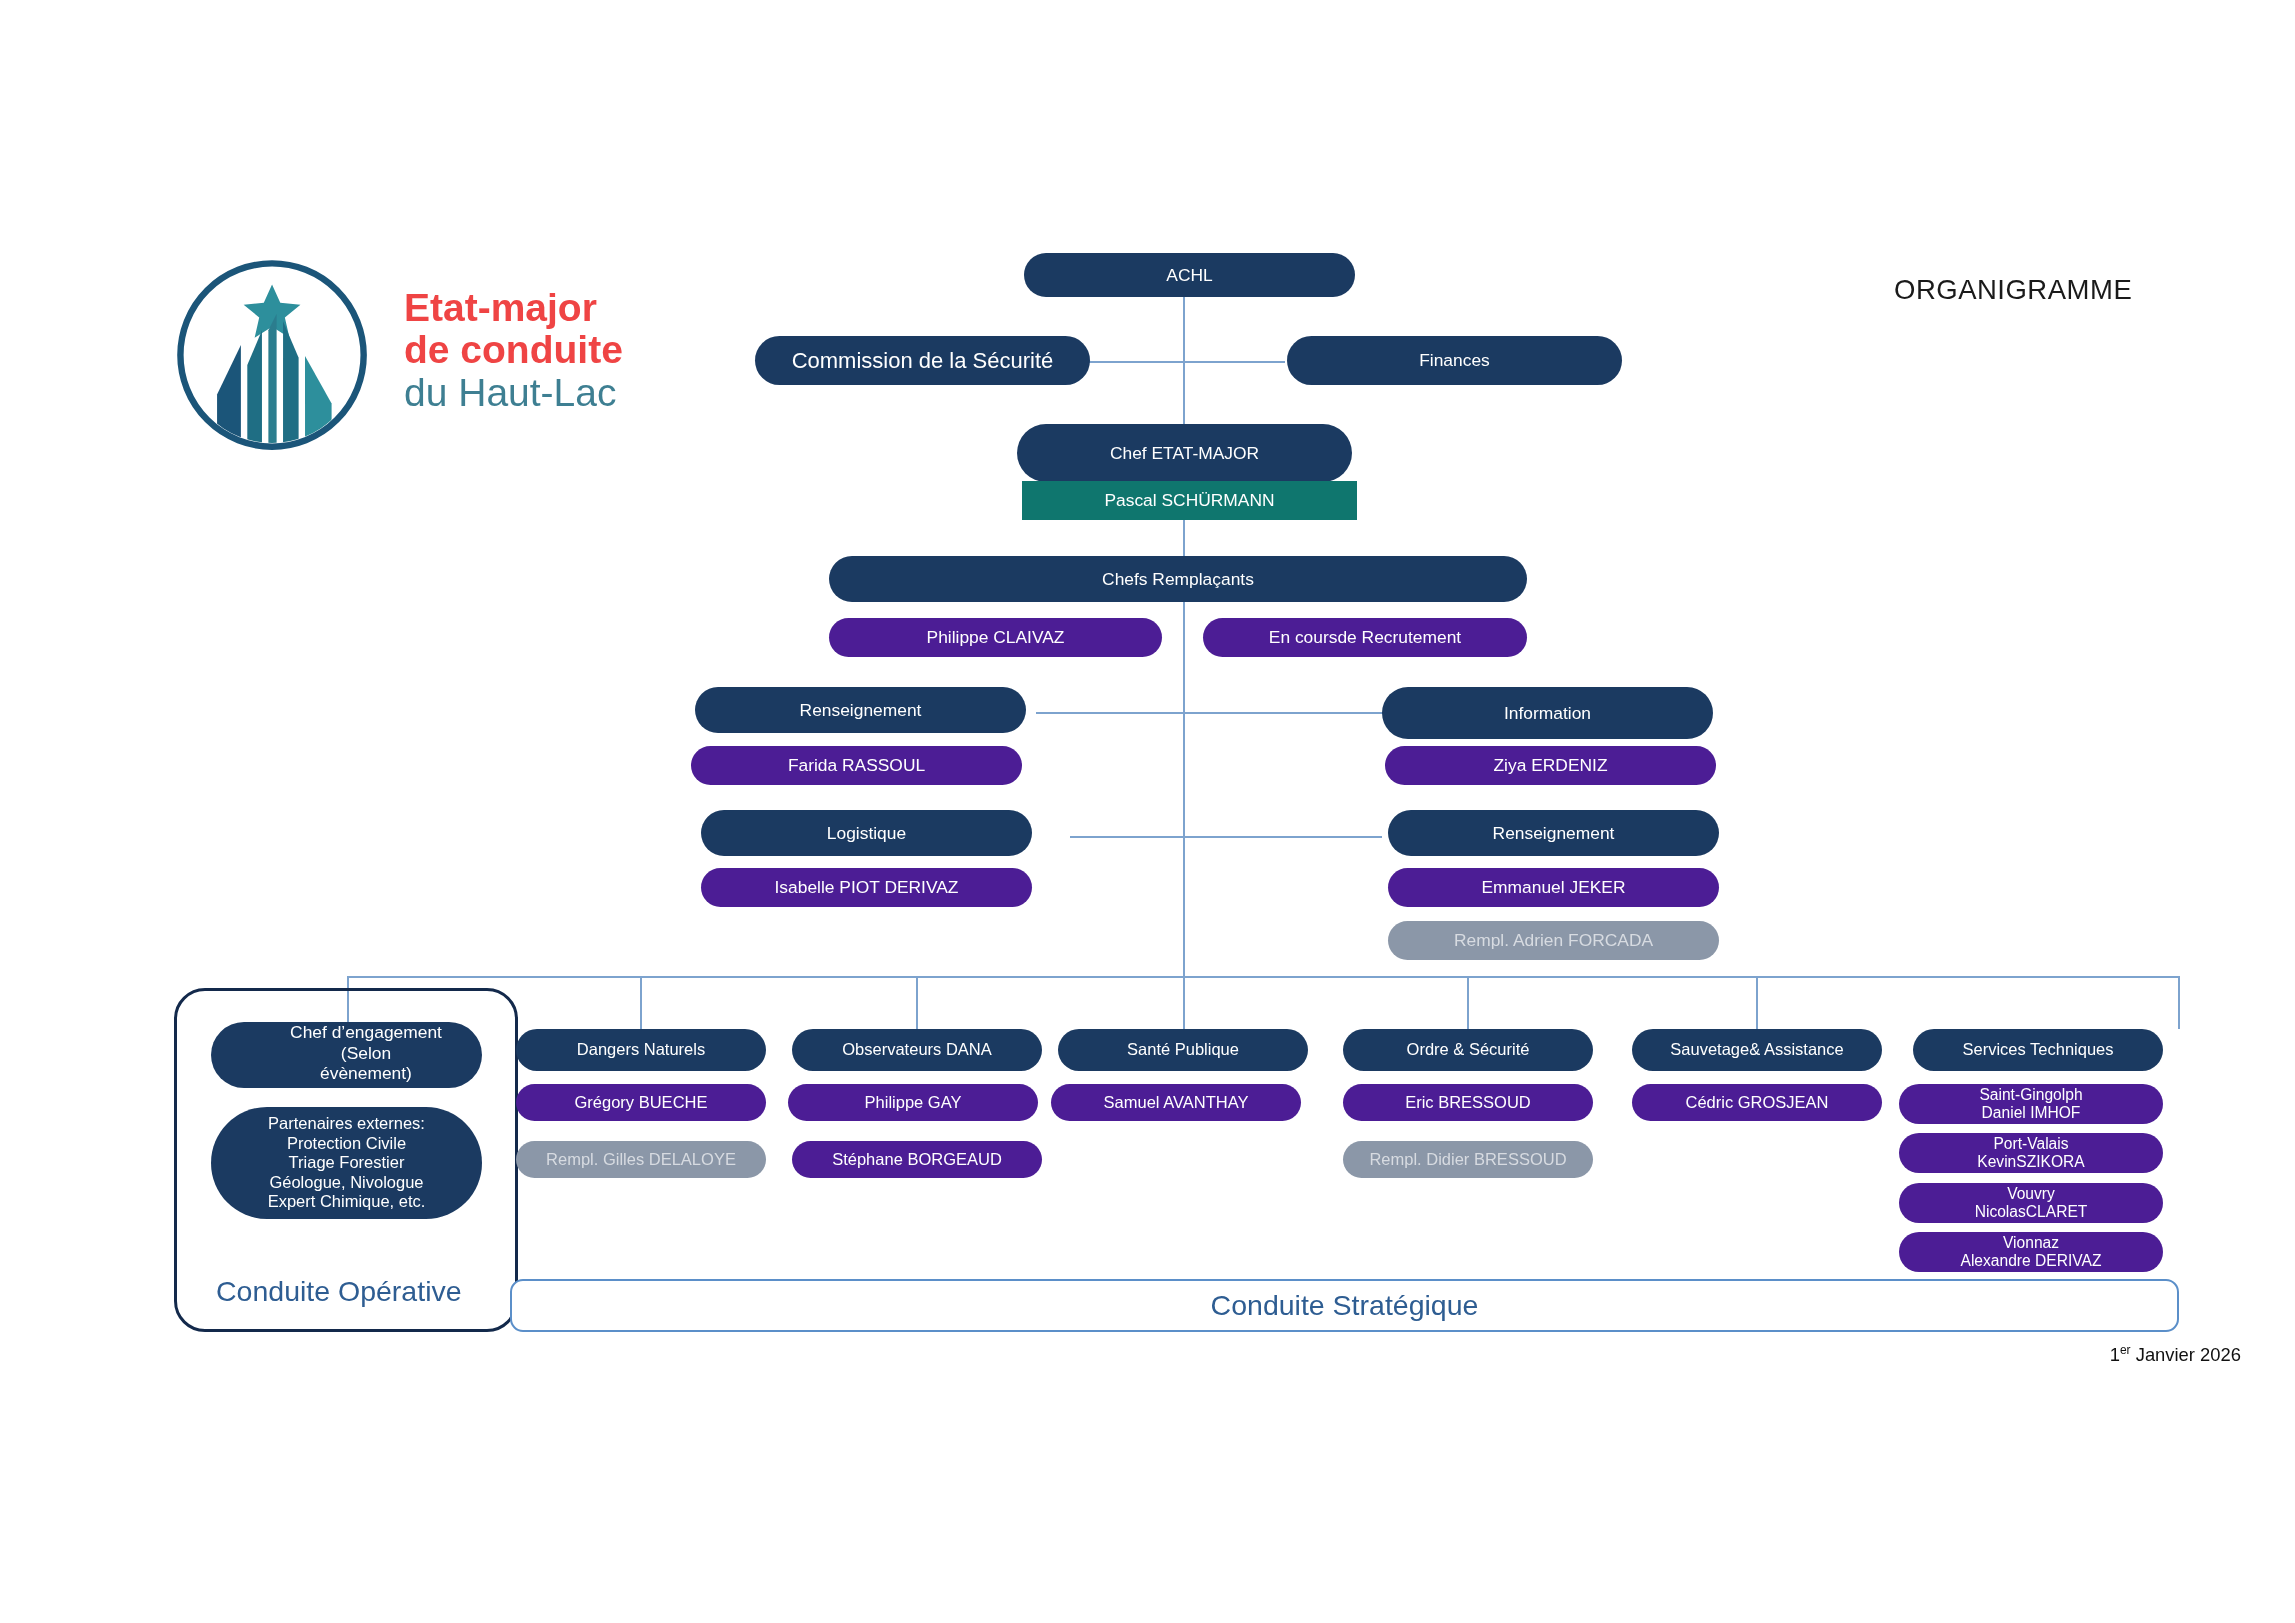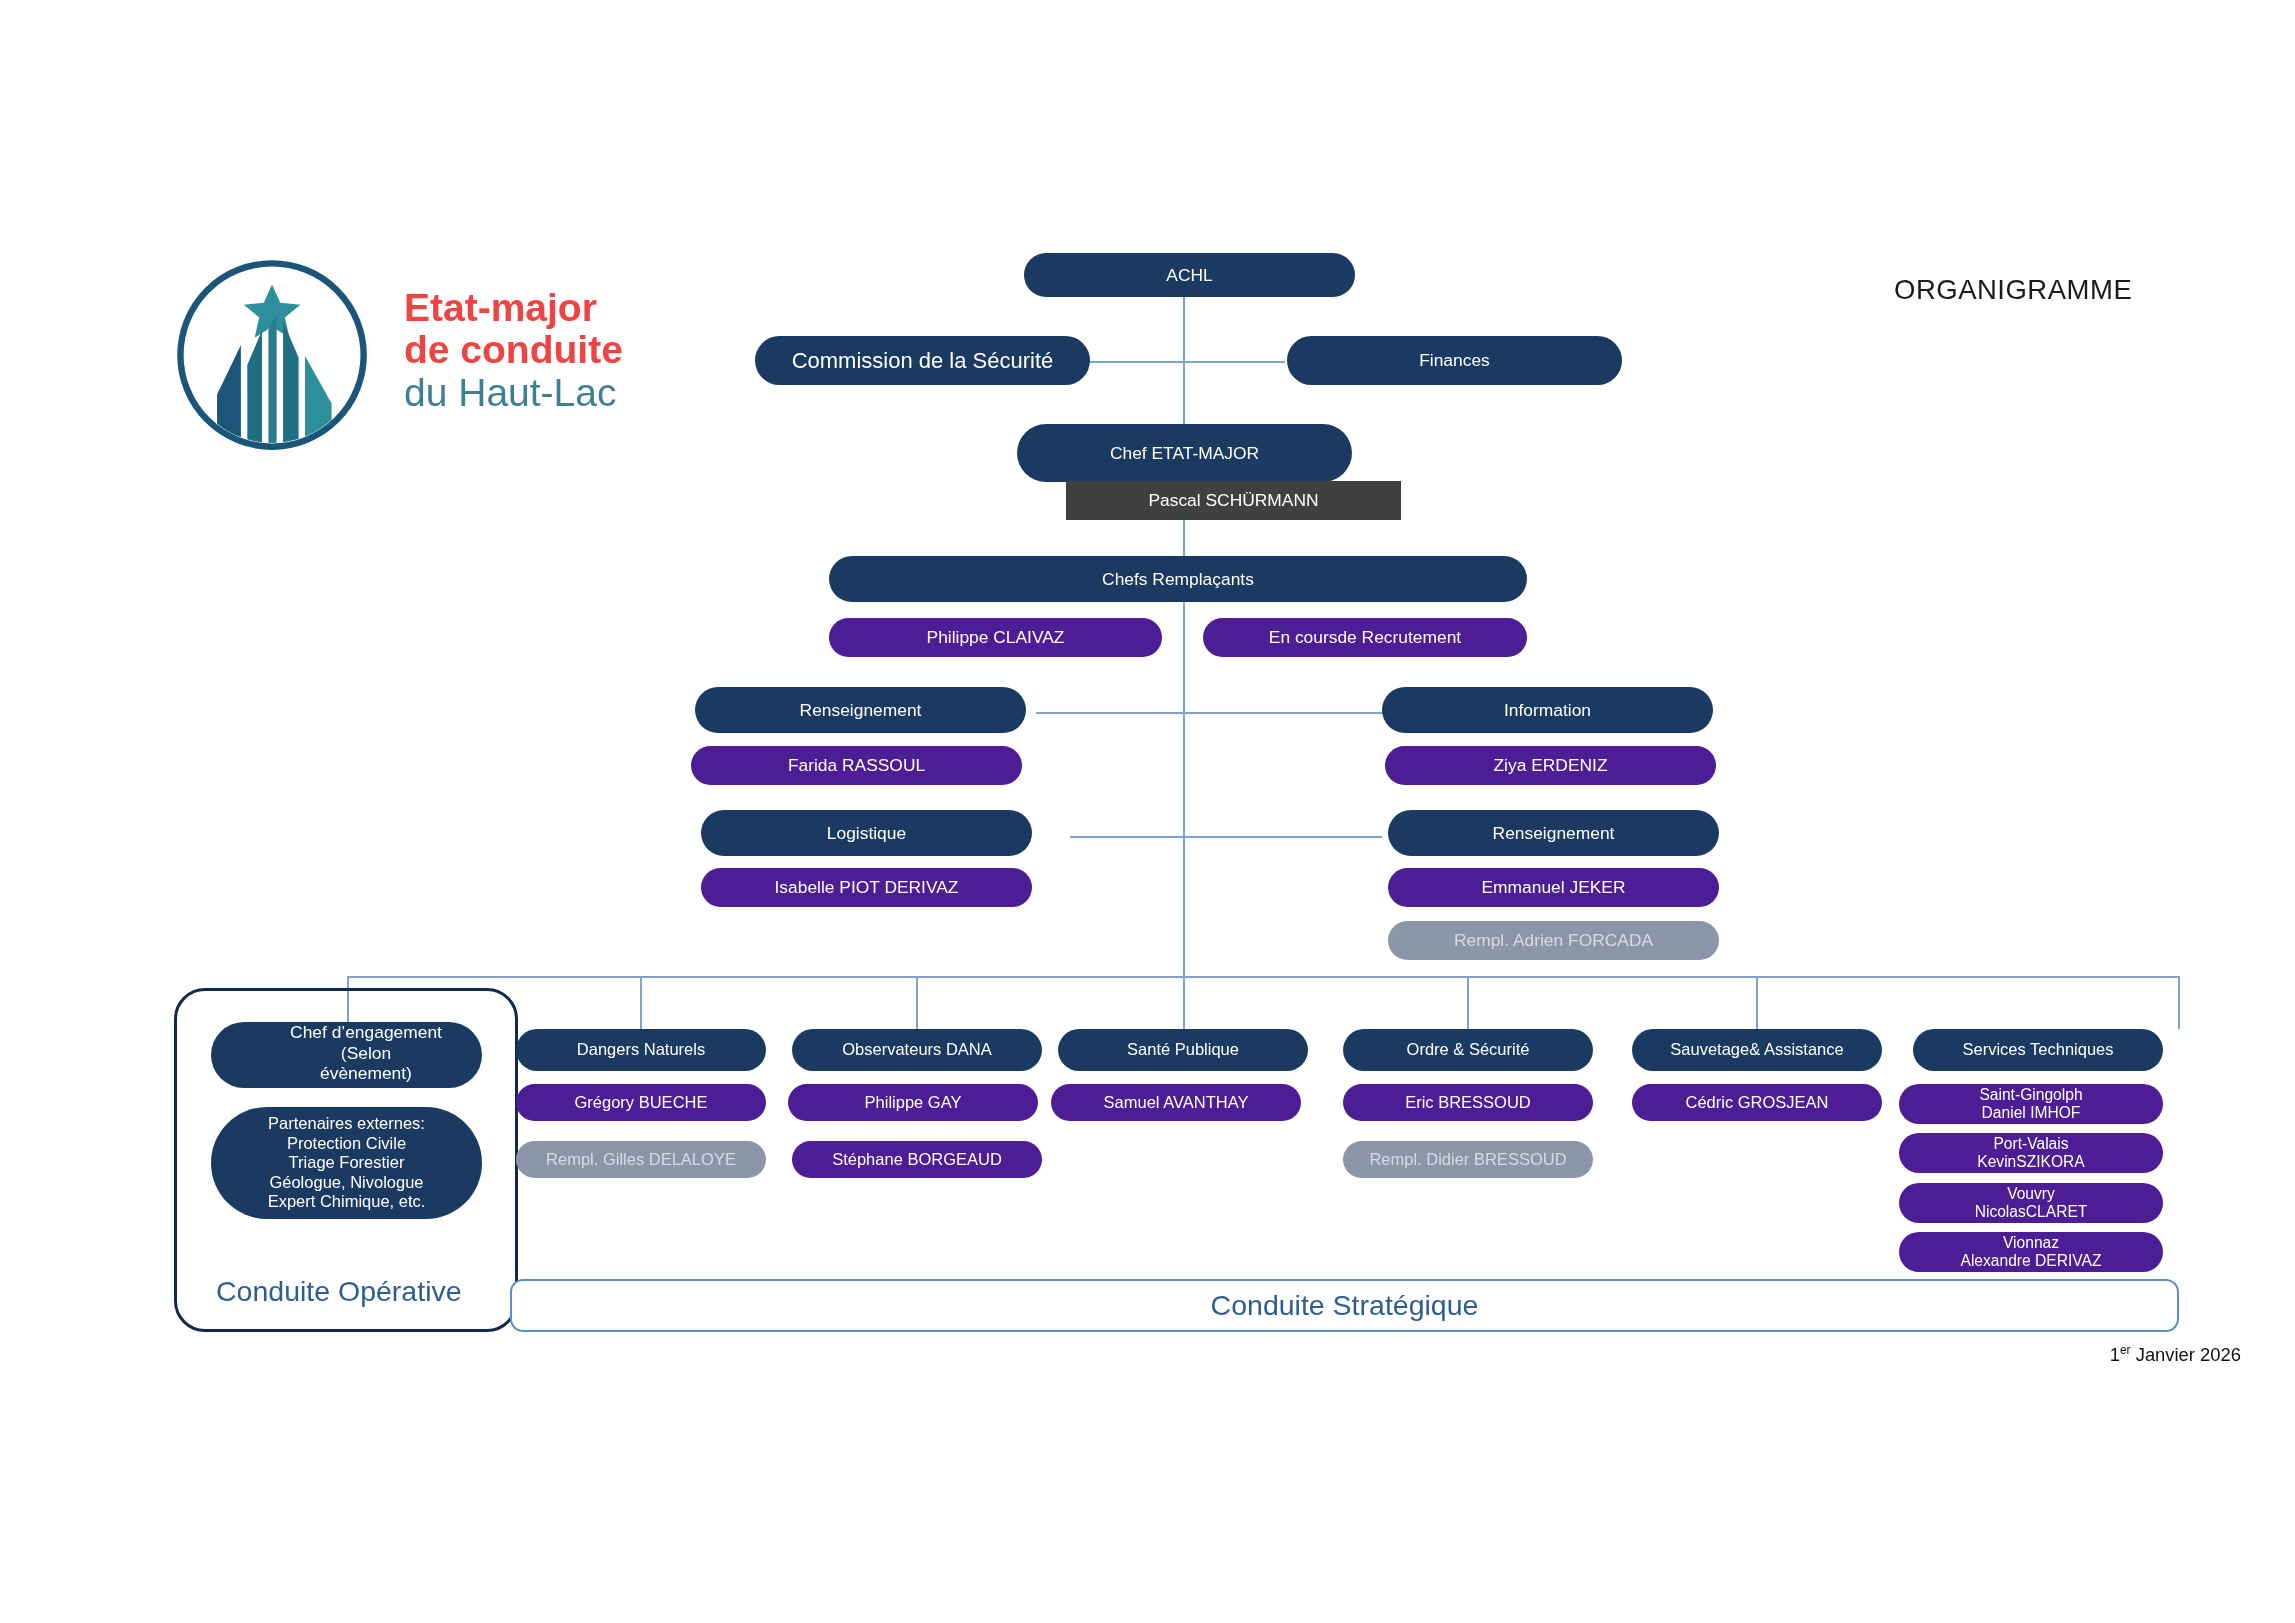--- a/index.html
+++ b/index.html
@@ -16,21 +16,21 @@
     position: absolute;
     display: flex; align-items: center; justify-content: center;
     text-align: center;
     color: #ffffff;
     line-height: 1.18;
     z-index: 5;
   }
   .node.dark   { background: #1b3a61; border-radius: 917px; }
   .node.mid    { background: #4c1d95; border-radius: 917px; }
   .node.grey   { background: #8b97a8; border-radius: 917px; color:#d7dbe1; }
-  .node.square { background: #404040; border-radius: 0; margin-left: 44px; }
+  .node.square { background: #0f766e; border-radius: 0; }
 
   .node.left-al { justify-content: flex-start; text-align: left; padding-left: 39px; }
 
   
   .ln { position: absolute; background: #7da3ce; z-index: 1; }
   .ln.v { width: 1.8px; }
   .ln.h { height: 1.8px; }
 
   
   #operative-box {
@@ -152,21 +152,21 @@
   <div class="node mid" style="left:829px; top:618px; width:333px; height:39px; font-size:17.4px;">Philippe CLAIVAZ</div>
 
   <div class="node mid" style="left:1203px; top:618px; width:324px; height:39px; font-size:17.4px;">En coursde Recrutement</div>
 
   <div class="node dark" style="left:695px; top:687px; width:331px; height:46px; font-size:17.4px;">Renseignement</div>
   <div class="node mid" style="left:691px; top:746px; width:331px; height:39px; font-size:17.4px;">Farida RASSOUL</div>
 
   <div class="node dark" style="left:701px; top:810px; width:331px; height:46px; font-size:17.4px;">Logistique</div>
   <div class="node mid" style="left:701px; top:868px; width:331px; height:39px; font-size:17.4px;">Isabelle PIOT DERIVAZ</div>
 
-  <div class="node dark" style="left:1382px; top:687px; width:331px; height:46px; font-size:17.4px;">Information</div>
+  <div class="node dark" style="left:1382px; top:687px; width:331px; height:52px; font-size:17.4px;">Information</div>
   <div class="node mid" style="left:1385px; top:746px; width:331px; height:39px; font-size:17.4px;">Ziya ERDENIZ</div>
 
   <div class="node dark" style="left:1388px; top:810px; width:331px; height:46px; font-size:17.4px;">Renseignement</div>
   <div class="node mid" style="left:1388px; top:868px; width:331px; height:39px; font-size:17.4px;">Emmanuel JEKER</div>
   <div class="node grey" style="left:1388px; top:921px; width:331px; height:39px; font-size:17.4px;">Rempl. Adrien FORCADA</div>
 
   <div id="operative-box" style="left:174px; top:988px; width:344px; height:344px;"></div>
 
   <div class="node dark multi left-al" style="left:211px; top:1022px; width:271px; height:66px; font-size:17.4px; align-items:center;">
     <span>Chef d’engagement</span>

